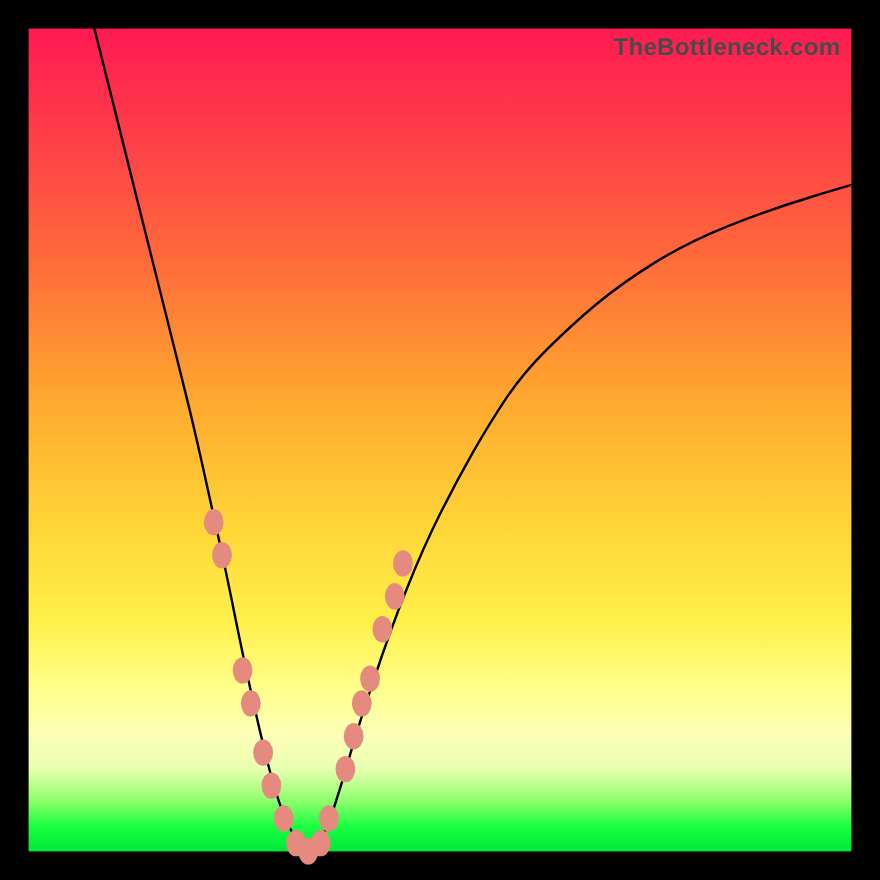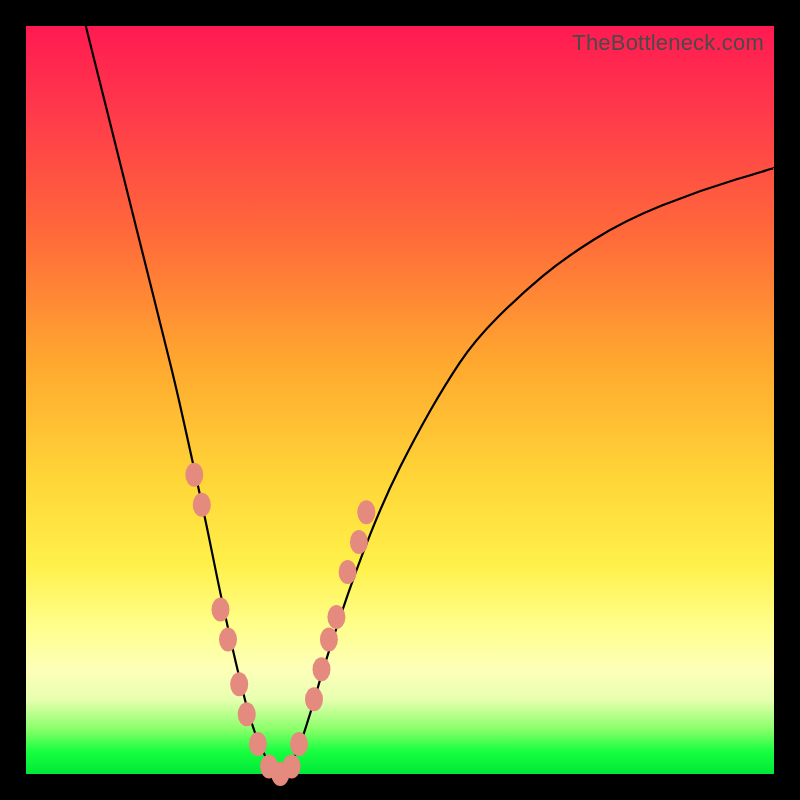--- a/index.html
+++ b/index.html
@@ -39,21 +39,21 @@
       #17ff3f 97%,
       #00e838 100%
     );
   }
   .watermark {
     position: absolute;
     top: 4px;
     right: 10px;
     color: #4a4a4a;
     font-size: 22px;
-    font-weight: 400;
+    font-weight: 700;
     letter-spacing: 0.2px;
     user-select: none;
   }
   svg.curve {
     position: absolute;
     left: 0; top: 0;
     width: 748px;
     height: 748px;
     overflow: visible;
   }

